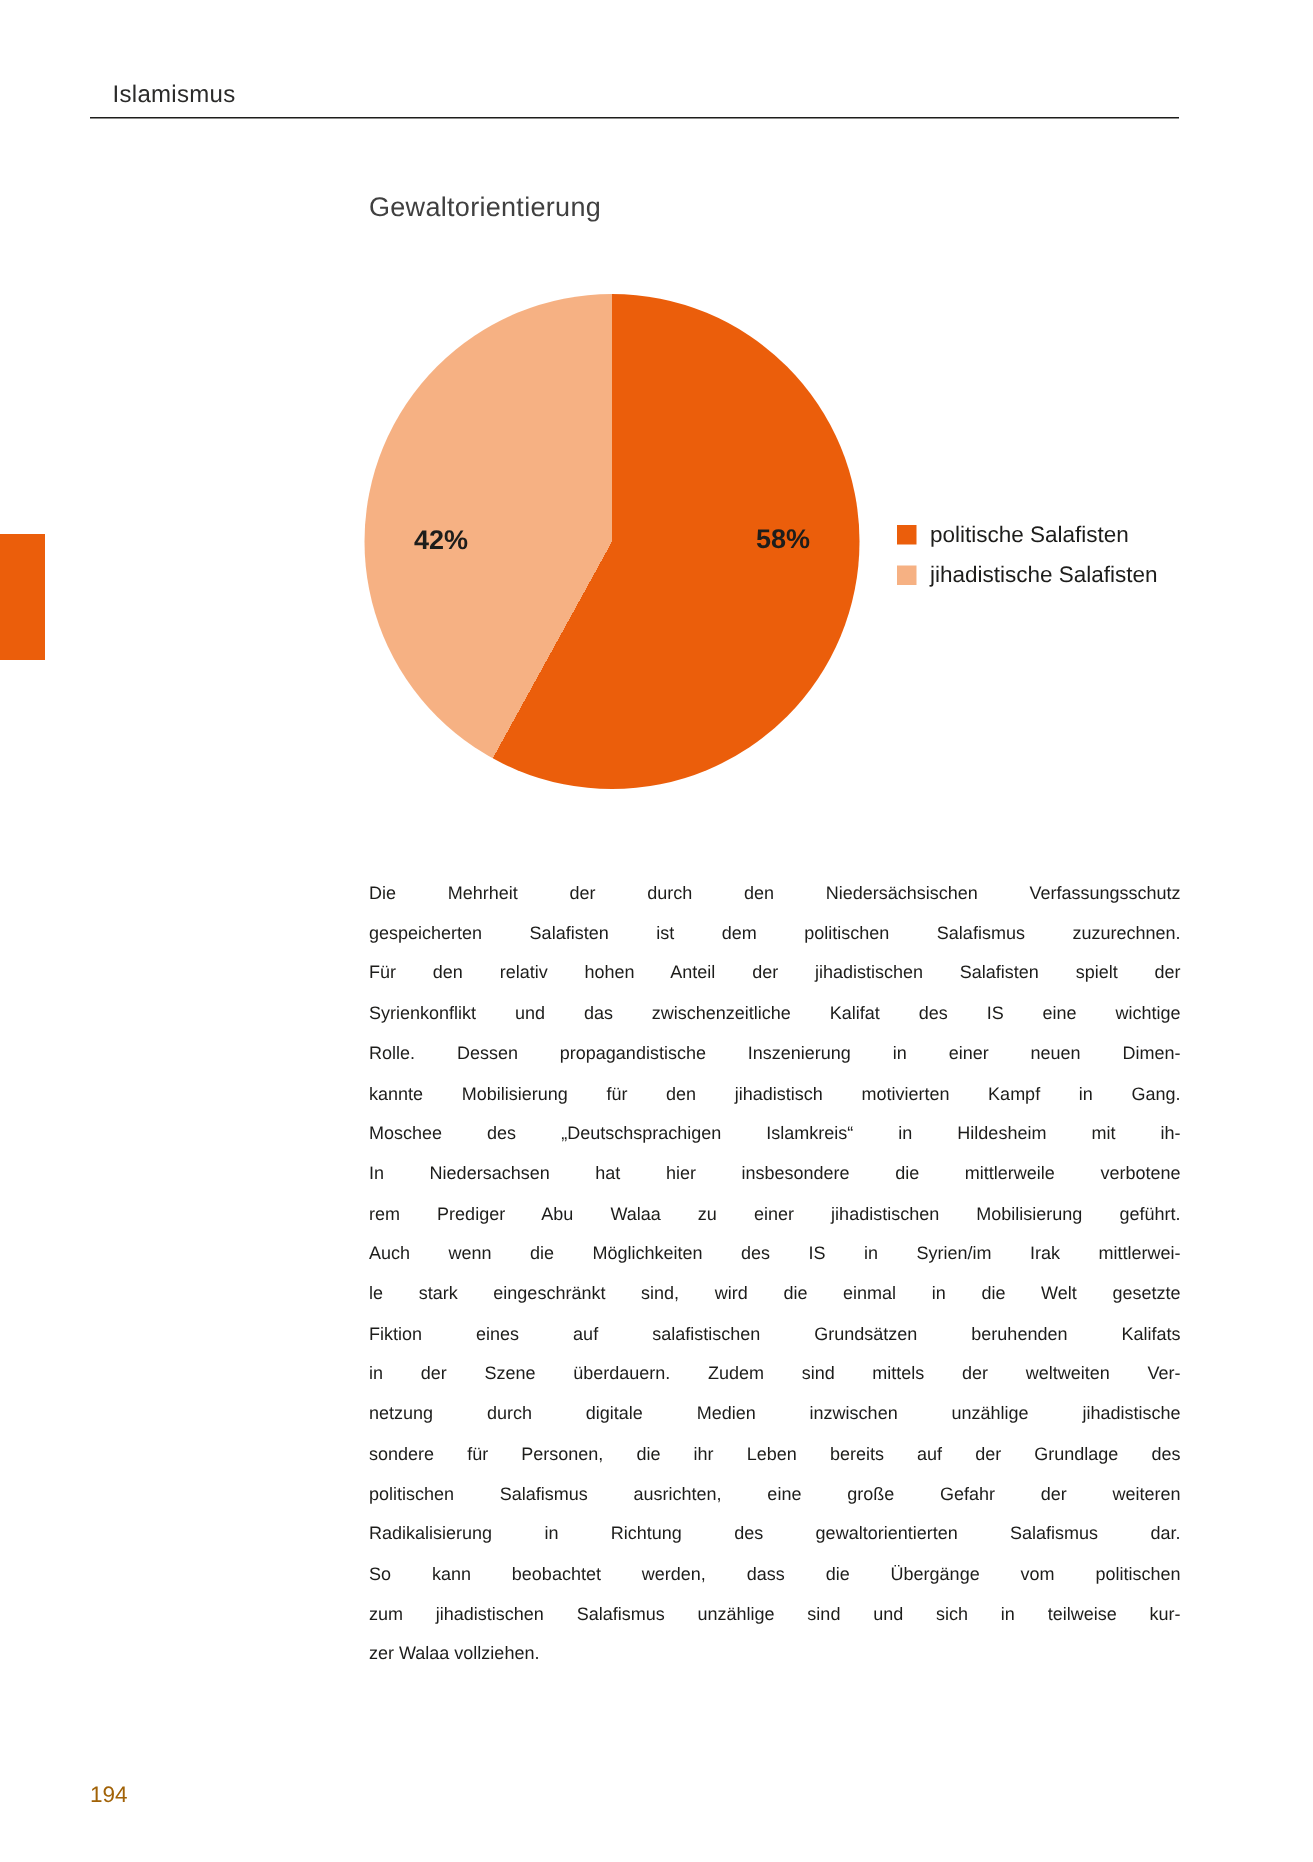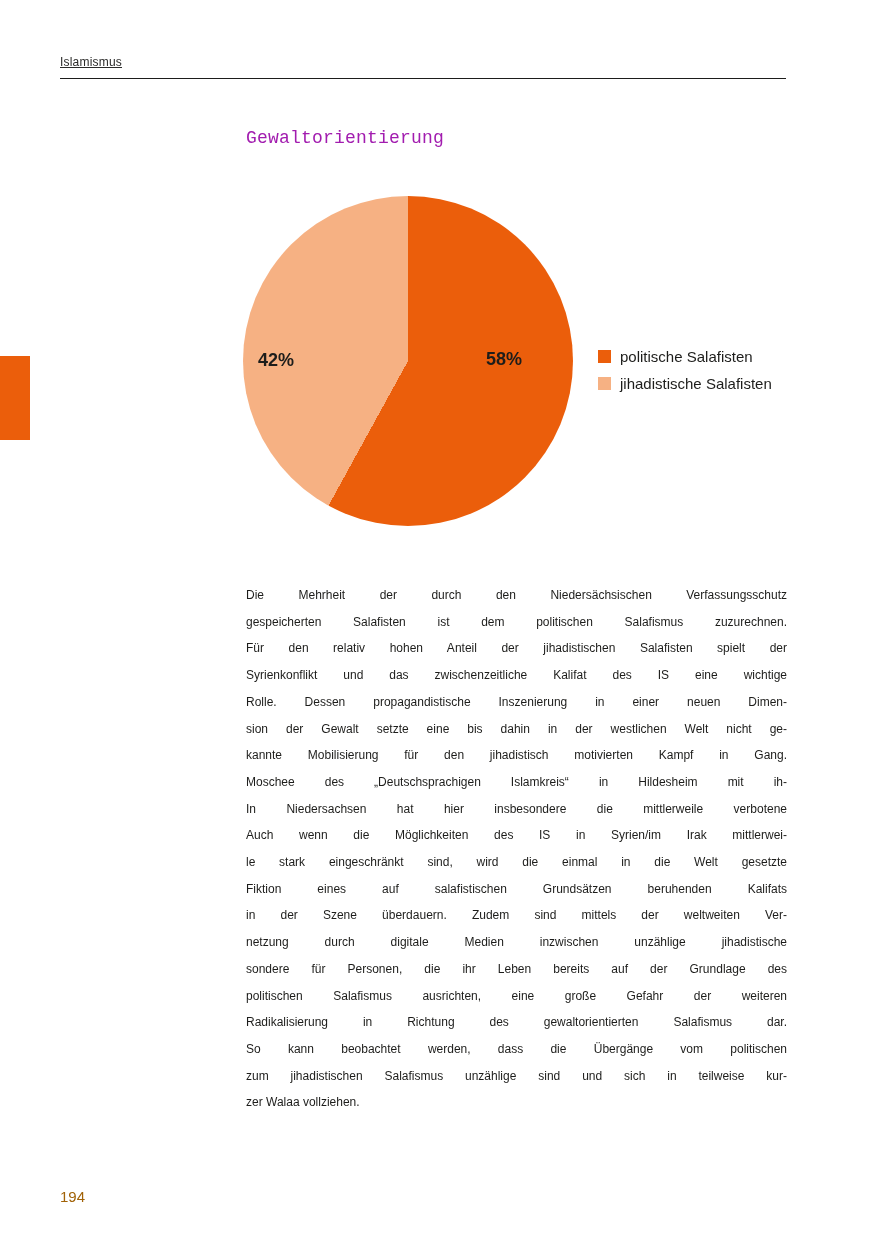--- a/index.html
+++ b/index.html
@@ -10,26 +10,25 @@
   }
   .page {
     position: relative;
     width: 875px;
     height: 1241px;
     background: #ffffff;
     overflow: hidden;
   }
   .running-header {
     position: absolute;
-    left: 60px;
+    left: 75px;
     top: 55px;
-    font-size: 12px;
+    font-size: 16px;
     color: #2b2b2a;
     letter-spacing: 0.2px;
-    text-decoration: underline;
   }
   .header-rule {
     position: absolute;
     left: 60px;
     top: 78px;
     width: 726px;
     height: 1px;
     background: #1d1d1b;
   }
   .margin-tab {
@@ -55,22 +54,22 @@
     width: 330px;
     height: 330px;
     border-radius: 50%;
   }
   .pct {
     position: absolute;
     font-size: 18px;
     font-weight: 700;
     color: #1d1d1b;
   }
-  .pct-left  { left: 258px; top: 350px; width: 72px; text-align: left; }
-  .pct-right { left: 486px; top: 349px; width: 72px; }
+  .pct-left  { left: 258px; top: 350px; width: 72px; text-align: center; }
+  .pct-right { left: 486px; top: 349px; width: 72px; text-align: center; }
   .legend {
     position: absolute;
     left: 598px;
     top: 347px;
   }
   .legend-item {
     display: flex;
     align-items: center;
     height: 18px;
     margin-bottom: 9px;
@@ -116,21 +115,21 @@
 <body>
 
 <div class="page">
 
   <span class="running-header">Islamismus</span>
 
   <div class="header-rule"></div>
 
   <div class="margin-tab" style="background-color: rgb(235, 94, 11);"></div>
 
-  <h2 class="section-title" style="color: #a21caf; font-family: Liberation Mono, monospace;">Gewaltorientierung</h2>
+  <h2 class="section-title" style="color: #404040;">Gewaltorientierung</h2>
 
   <div class="figure">
     <div class="pie" style="background: conic-gradient(rgb(235, 94, 11) 0deg, rgb(235, 94, 11) 208.8deg, rgb(246, 177, 131) 208.8deg, rgb(246, 177, 131) 360deg);"></div>
 
     <span class="pct pct-left">42%</span>
 
     <span class="pct pct-right">58%</span>
 
     <div class="legend">
       <div class="legend-item">
@@ -143,24 +142,24 @@
       </div>
     </div>
   </div>
 
   <div class="body-copy">
       <div class="body-line">Die Mehrheit der durch den Niedersächsischen Verfassungsschutz</div>
       <div class="body-line">gespeicherten Salafisten ist dem politischen Salafismus zuzurechnen.</div>
       <div class="body-line">Für den relativ hohen Anteil der jihadistischen Salafisten spielt der</div>
       <div class="body-line">Syrienkonflikt und das zwischenzeitliche Kalifat des IS eine wichtige</div>
       <div class="body-line">Rolle. Dessen propagandistische Inszenierung in einer neuen Dimen-</div>
-      <div class="body-line">sion der Gewalt setzte eine bis dahin in der westlichen Welt nicht ge-</div>
       <div class="body-line">kannte Mobilisierung für den jihadistisch motivierten Kampf in Gang.</div>
       <div class="body-line">Moschee des „Deutschsprachigen Islamkreis“ in Hildesheim mit ih-</div>
       <div class="body-line">In Niedersachsen hat hier insbesondere die mittlerweile verbotene</div>
+      <div class="body-line">rem Prediger Abu Walaa zu einer jihadistischen Mobilisierung geführt.</div>
       <div class="body-line">Auch wenn die Möglichkeiten des IS in Syrien/im Irak mittlerwei-</div>
       <div class="body-line">le stark eingeschränkt sind, wird die einmal in die Welt gesetzte</div>
       <div class="body-line">Fiktion eines auf salafistischen Grundsätzen beruhenden Kalifats</div>
       <div class="body-line">in der Szene überdauern. Zudem sind mittels der weltweiten Ver-</div>
       <div class="body-line">netzung durch digitale Medien inzwischen unzählige jihadistische</div>
       <div class="body-line">sondere für Personen, die ihr Leben bereits auf der Grundlage des</div>
       <div class="body-line">politischen Salafismus ausrichten, eine große Gefahr der weiteren</div>
       <div class="body-line">Radikalisierung in Richtung des gewaltorientierten Salafismus dar.</div>
       <div class="body-line">So kann beobachtet werden, dass die Übergänge vom politischen</div>
       <div class="body-line">zum jihadistischen Salafismus unzählige sind und sich in teilweise kur-</div>

